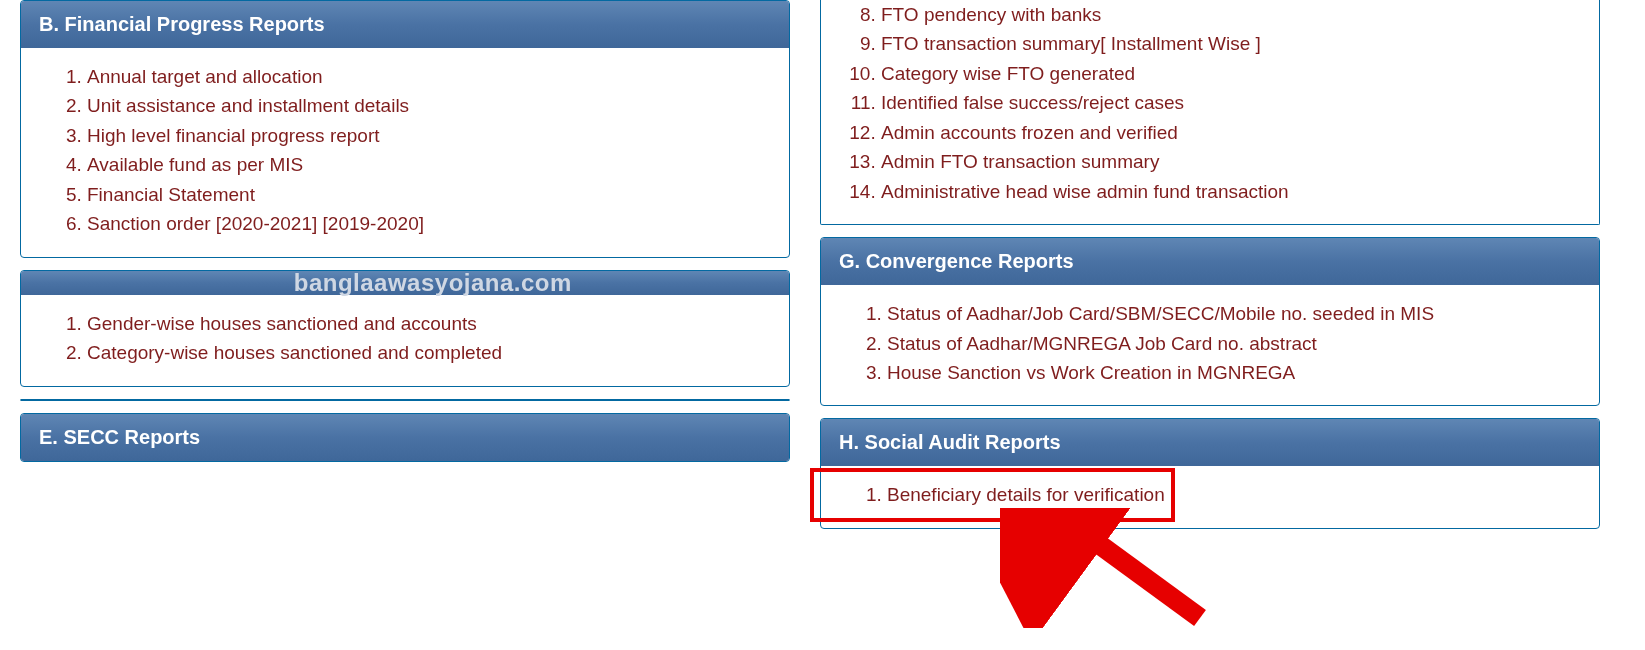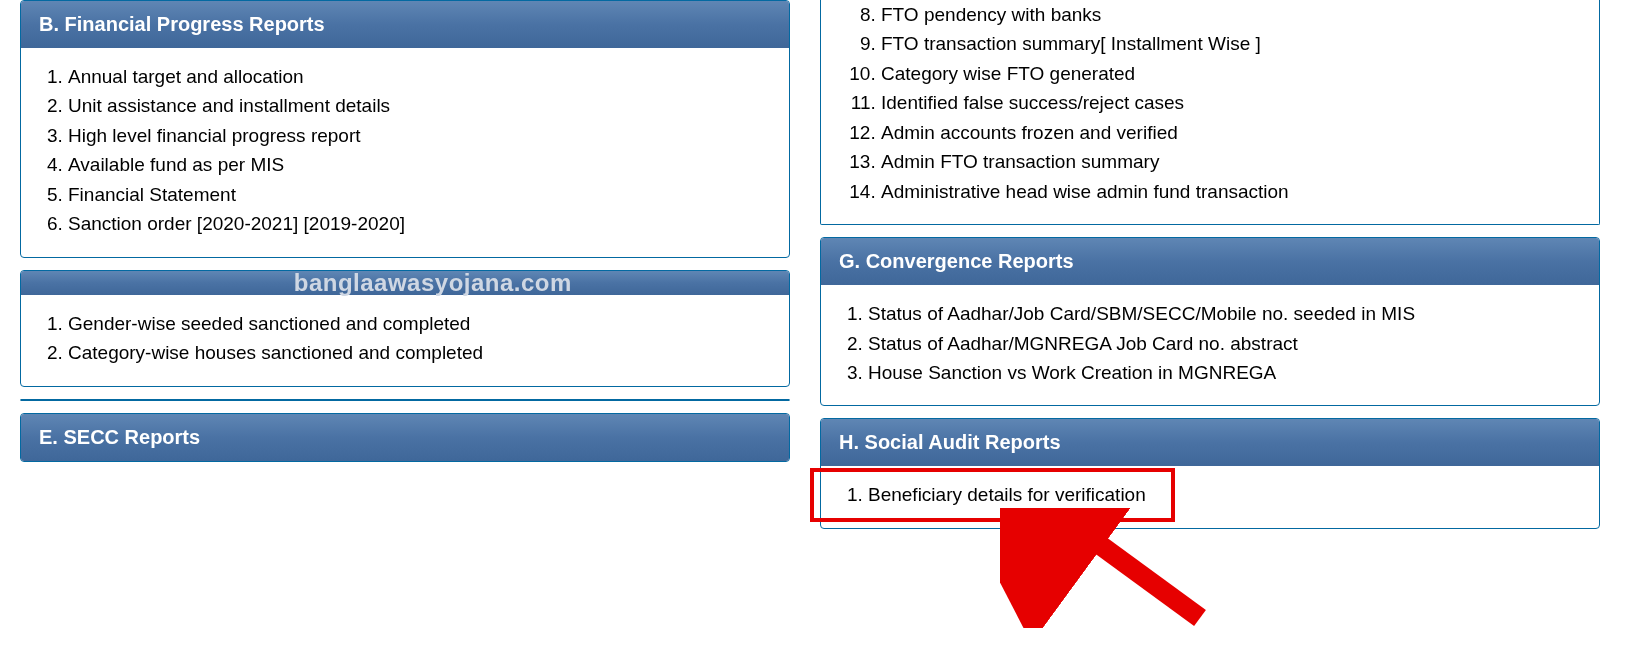--- a/index.html
+++ b/index.html
@@ -35,27 +35,27 @@
     font-weight: 700;
     font-size: 20px;
     padding: 12px 18px;
     position: relative;
   }
   .panel-body {
     padding: 14px 18px 18px 18px;
   }
   ol {
     list-style: decimal;
-    margin-left: 29px;
+    margin-left: 48px;
     color: #3b3b3b;
   }
   ol li {
     font-size: 19px;
     line-height: 1.55;
-    color: #000000;
+    color: #7f1d1d;
   }
   .watermark {
     position: absolute;
     top: 50%;
     left: 50%;
     transform: translate(-40%, -50%);
     color: #cfd7e3;
     font-size: 24px;
     font-weight: 600;
     letter-spacing: 0.5px;
@@ -106,21 +106,21 @@
         </ol>
       </div>
     </div>
 
     <div class="panel">
       <div class="panel-header">
         <span class="watermark">banglaawasyojana.com</span>
       </div>
       <div class="panel-body">
         <ol>
-          <li>Gender-wise seeded sanctioned and completed</li>
+          <li>Gender-wise houses sanctioned and accounts</li>
           <li>Category-wise houses sanctioned and completed</li>
         </ol>
       </div>
     </div>
 
     <div class="panel">
     </div>
 
     <div class="panel no-body">
       <div class="panel-header">E. SECC Reports</div>

